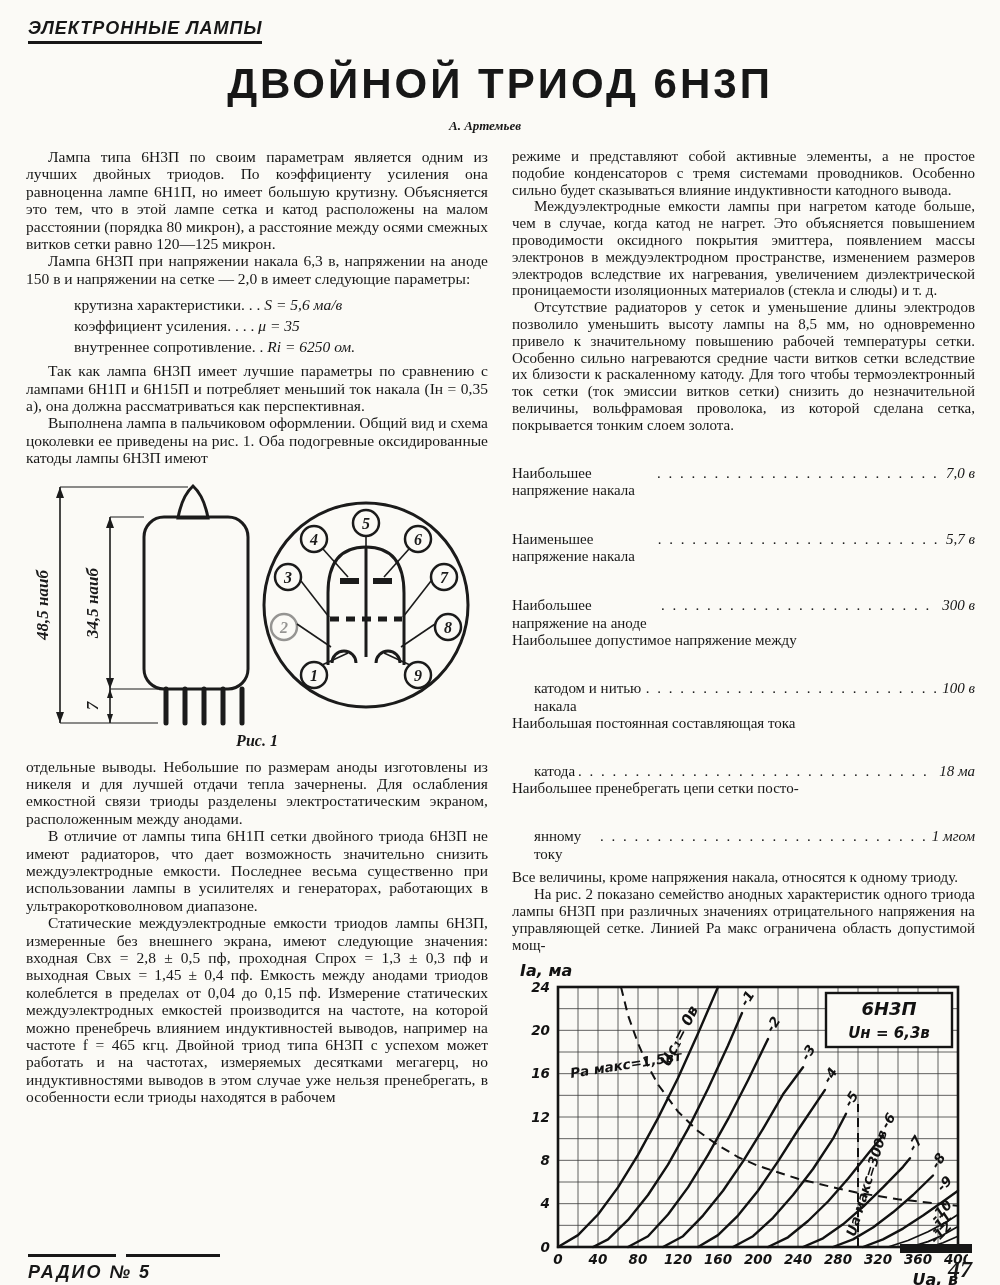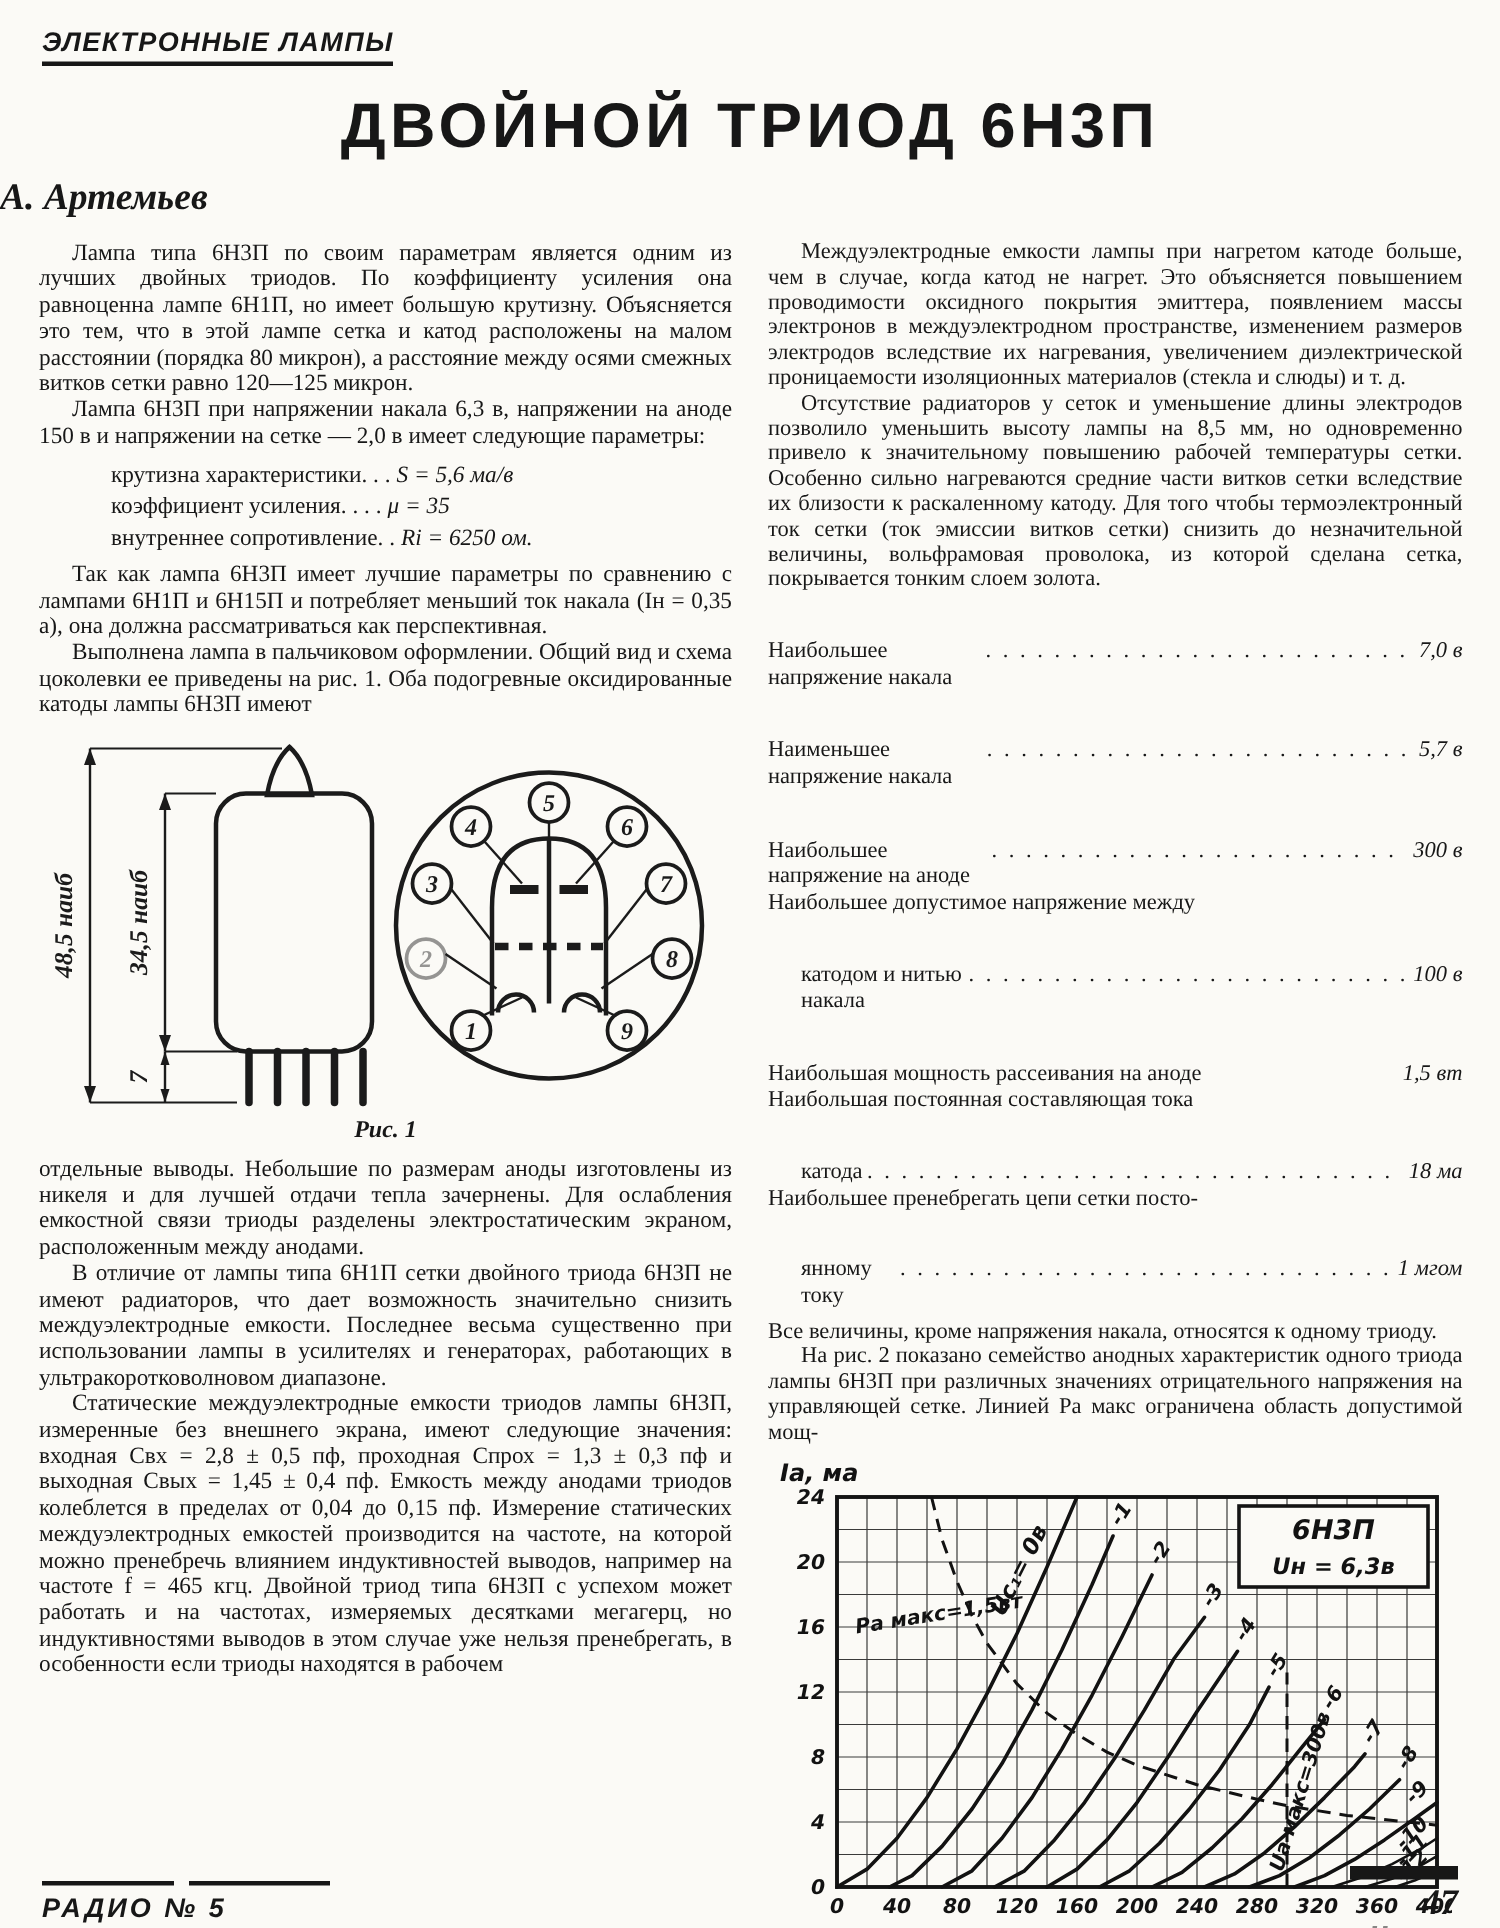--- a/index.html
+++ b/index.html
@@ -14,22 +14,22 @@
     font-weight:bold;font-style:italic;font-size:18px;letter-spacing:1px;
     border-bottom:3px solid #171717;
     text-align:center;
   }
   .title{
     text-align:center;margin-top:16px;
     font-family:"Liberation Sans","DejaVu Sans",sans-serif;
     font-weight:bold;font-size:42px;letter-spacing:3px;
   }
   .author{
-    text-align:left;padding-right:30px;margin-top:10px;margin-bottom:8px;
-    font-weight:bold;font-style:italic;font-size:25px;
+    text-align:center;padding-right:30px;margin-top:10px;margin-bottom:8px;
+    font-weight:bold;font-style:italic;font-size:13px;
   }
   .columns{display:flex;gap:24px;padding:6px 26px 0 26px;}
   .col{width:463px;}
   .col-left{font-size:15.5px;line-height:17.4px;}
   .col-right{font-size:15px;line-height:16.8px;}
   p.para{margin:0;text-align:justify;}
   p.para.indent{text-indent:22px;}
   .params{margin:7px 0 5px 48px;}
   .param-row{display:flex;line-height:21px;white-space:nowrap;}
   .p-val{font-style:italic;padding-left:4px;}
@@ -219,20 +219,21 @@
 
     <div>
         <p class="para">отдельные выводы. Небольшие по размерам аноды изготовлены из никеля и для лучшей отдачи тепла зачернены. Для ослабления емкостной связи триоды разделены электростатическим экраном, расположенным между анодами.</p>
         <p class="para indent">В отличие от лампы типа 6Н1П сетки двойного триода 6Н3П не имеют радиаторов, что дает возможность значительно снизить междуэлектродные емкости. Последнее весьма существенно при использовании лампы в усилителях и генераторах, работающих в ультракоротковолновом диапазоне.</p>
         <p class="para indent">Статические междуэлектродные емкости триодов лампы 6Н3П, измеренные без внешнего экрана, имеют следующие значения: входная Свх = 2,8 ± 0,5 пф, проходная Спрох = 1,3 ± 0,3 пф и выходная Свых = 1,45 ± 0,4 пф. Емкость между анодами триодов колеблется в пределах от 0,04 до 0,15 пф. Измерение статических междуэлектродных емкостей производится на частоте, на которой можно пренебречь влиянием индуктивностей выводов, например на частоте f = 465 кгц. Двойной триод типа 6Н3П с успехом может работать и на частотах, измеряемых десятками мегагерц, но индуктивностями выводов в этом случае уже нельзя пренебрегать, в особенности если триоды находятся в рабочем</p>
       </div>
   </div>
 
   <div class="col col-right">
     <div>
+        <p class="para">режиме и представляют собой активные элементы, а не простое подобие конденсаторов с тремя системами проводников. Особенно сильно будет сказываться влияние индуктивности катодного вывода.</p>
         <p class="para indent">Междуэлектродные емкости лампы при нагретом катоде больше, чем в случае, когда катод не нагрет. Это объясняется повышением проводимости оксидного покрытия эмиттера, появлением массы электронов в междуэлектродном пространстве, изменением размеров электродов вследствие их нагревания, увеличением диэлектрической проницаемости изоляционных материалов (стекла и слюды) и т. д.</p>
         <p class="para indent">Отсутствие радиаторов у сеток и уменьшение длины электродов позволило уменьшить высоту лампы на 8,5 мм, но одновременно привело к значительному повышению рабочей температуры сетки. Особенно сильно нагреваются средние части витков сетки вследствие их близости к раскаленному катоду. Для того чтобы термоэлектронный ток сетки (ток эмиссии витков сетки) снизить до незначительной величины, вольфрамовая проволока, из которой сделана сетка, покрывается тонким слоем золота.</p>
       </div>
 
     <div class="limits">
         <div>
           <div class="lim-row">
             <span>Наибольшее напряжение накала</span>
             <span class="lim-dots">. . . . . . . . . . . . . . . . . . . . . . . . . . . . . . . . . . . .</span>
             <span class="lim-val">7,0 в</span>
@@ -251,27 +252,20 @@
             <span class="lim-dots">. . . . . . . . . . . . . . . . . . . . . . . . . . . . . . . . . . . .</span>
             <span class="lim-val">300 в</span>
           </div>
         </div>
         <div>
           <div>Наибольшее допустимое напряжение между</div>
           <div class="lim-row">
             <span class="lim-cont">катодом и нитью накала</span>
             <span class="lim-dots">. . . . . . . . . . . . . . . . . . . . . . . . . . . . . . . . . . . .</span>
             <span class="lim-val">100 в</span>
-          </div>
-        </div>
-        <div>
-          <div class="lim-row">
-            <span>Наибольшая мощность рассеивания на аноде</span>
-            <span class="lim-dots"></span>
-            <span class="lim-val">1,5 вт</span>
           </div>
         </div>
         <div>
           <div>Наибольшая постоянная составляющая тока</div>
           <div class="lim-row">
             <span class="lim-cont">катода</span>
             <span class="lim-dots">. . . . . . . . . . . . . . . . . . . . . . . . . . . . . . . . . . . .</span>
             <span class="lim-val">18 ма</span>
           </div>
         </div>

